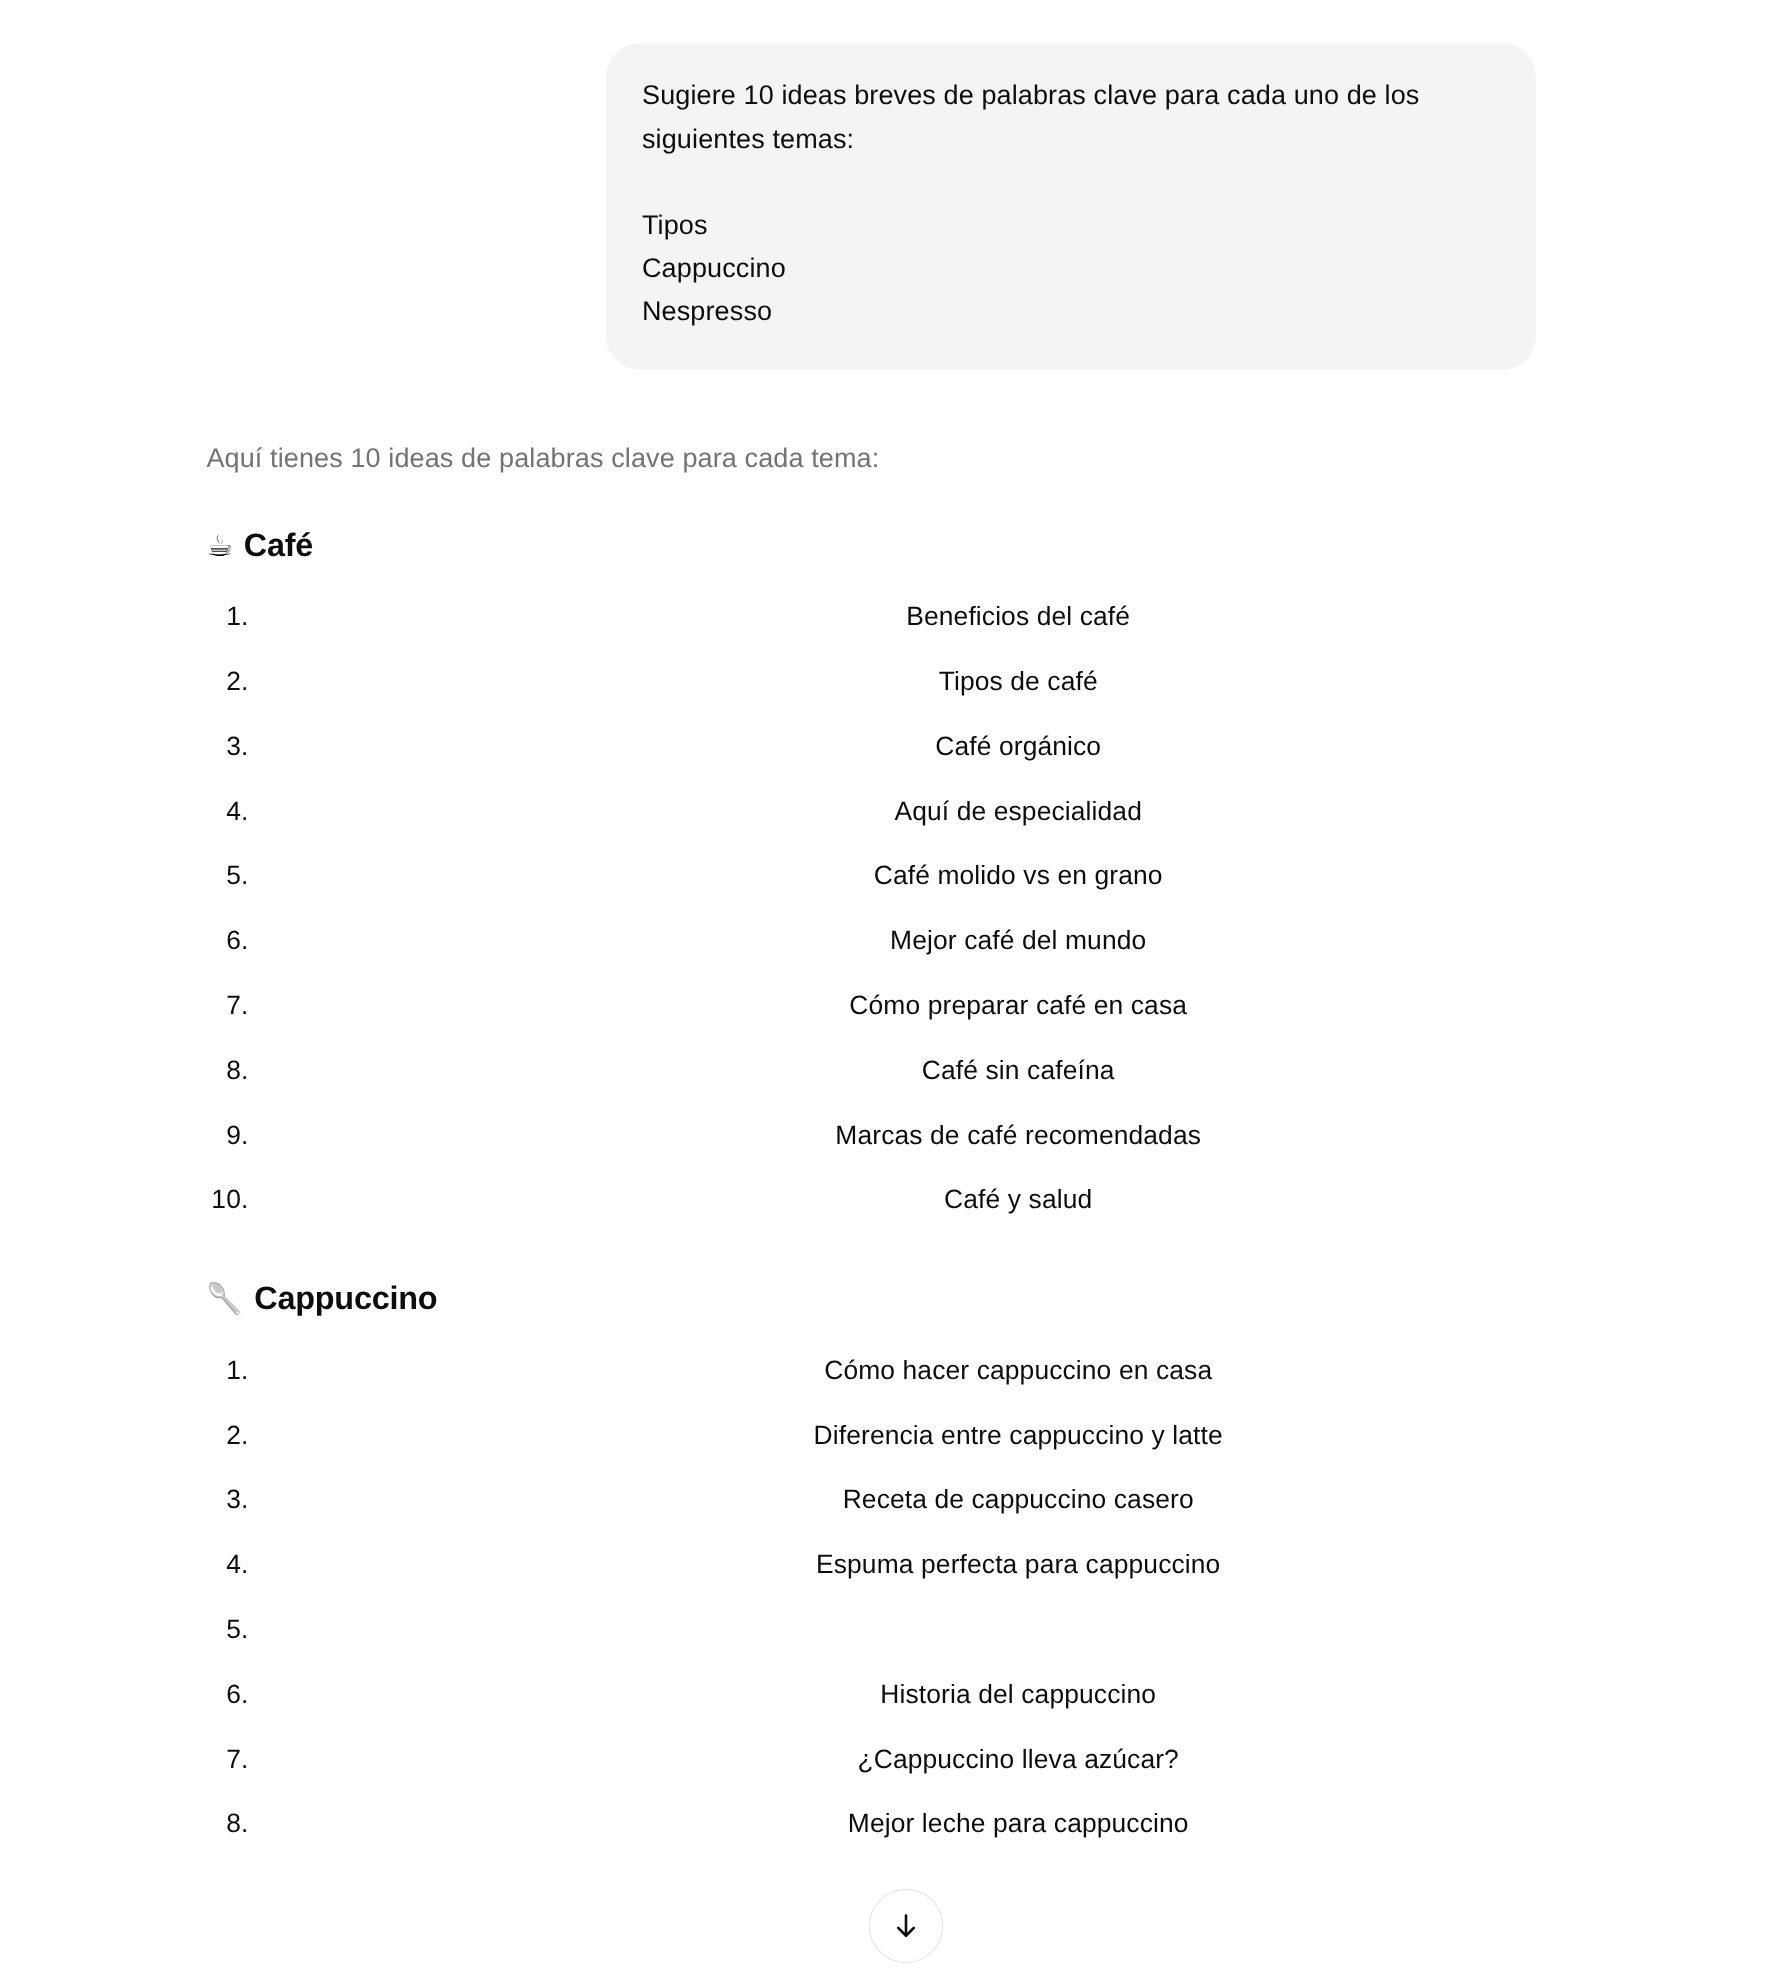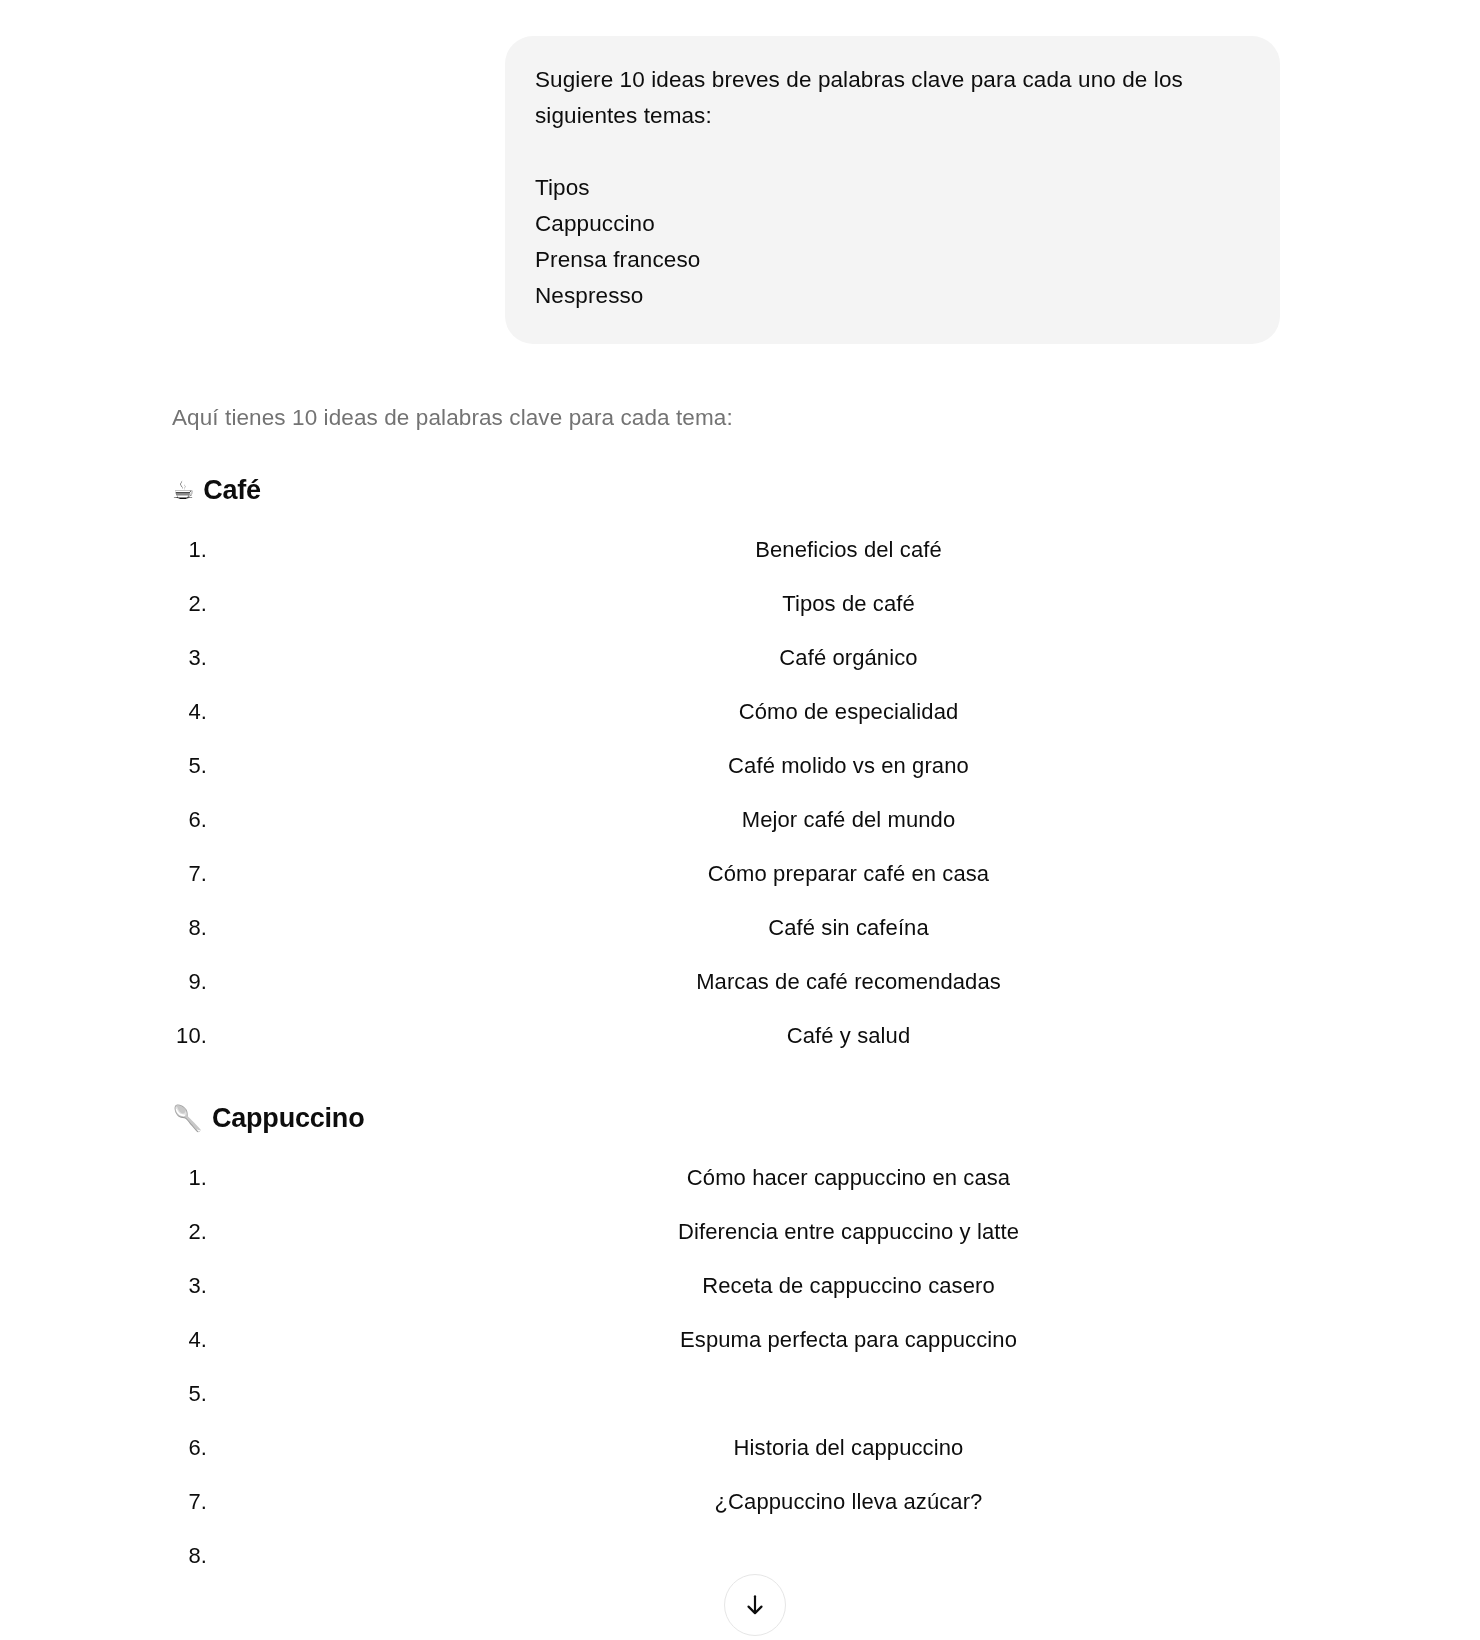--- a/index.html
+++ b/index.html
@@ -135,21 +135,20 @@
 <body>
 
 <div class="conversation">
 
   <div class="user-row">
     <div class="user-bubble">
       <p>Sugiere 10 ideas breves de palabras clave para cada uno de los siguientes temas:</p>
       <p class="spacer-before">
         <span class="topic-line">Tipos</span>
         <span class="topic-line">Cappuccino</span>
-        <span class="topic-line">Prensa franceso</span>
         <span class="topic-line">Nespresso</span>
       </p>
     </div>
   </div>
 
   <div class="assistant">
 
     <p class="intro">Aquí tienes 10 ideas de palabras clave para cada tema:</p>
 
     <h2 class="section-heading">
@@ -164,21 +163,21 @@
       <li>
           <span class="marker">2.</span>
           <span class="item-text">Tipos de café</span>
         </li>
       <li>
           <span class="marker">3.</span>
           <span class="item-text">Café orgánico</span>
         </li>
       <li>
           <span class="marker">4.</span>
-          <span class="item-text">Cómo de especialidad</span>
+          <span class="item-text">Aquí de especialidad</span>
         </li>
       <li>
           <span class="marker">5.</span>
           <span class="item-text">Café molido vs en grano</span>
         </li>
       <li>
           <span class="marker">6.</span>
           <span class="item-text">Mejor café del mundo</span>
         </li>
       <li>
@@ -226,20 +225,21 @@
       <li>
           <span class="marker">6.</span>
           <span class="item-text">Historia del cappuccino</span>
         </li>
       <li>
           <span class="marker">7.</span>
           <span class="item-text">¿Cappuccino lleva azúcar?</span>
         </li>
       <li>
           <span class="marker">8.</span>
+          <span class="item-text">Mejor leche para cappuccino</span>
         </li>
     </ol>
 
   </div>
 
   <button class="scroll-button">
     <span>
       <svg width="26" height="26" viewBox="0 0 24 24" fill="none" stroke="#0d0d0d" stroke-width="2" stroke-linecap="round" stroke-linejoin="round" aria-hidden="true">
         <line x1="12" y1="4" x2="12" y2="19"></line>
         <polyline points="6,13.5 12,19.5 18,13.5"></polyline>

